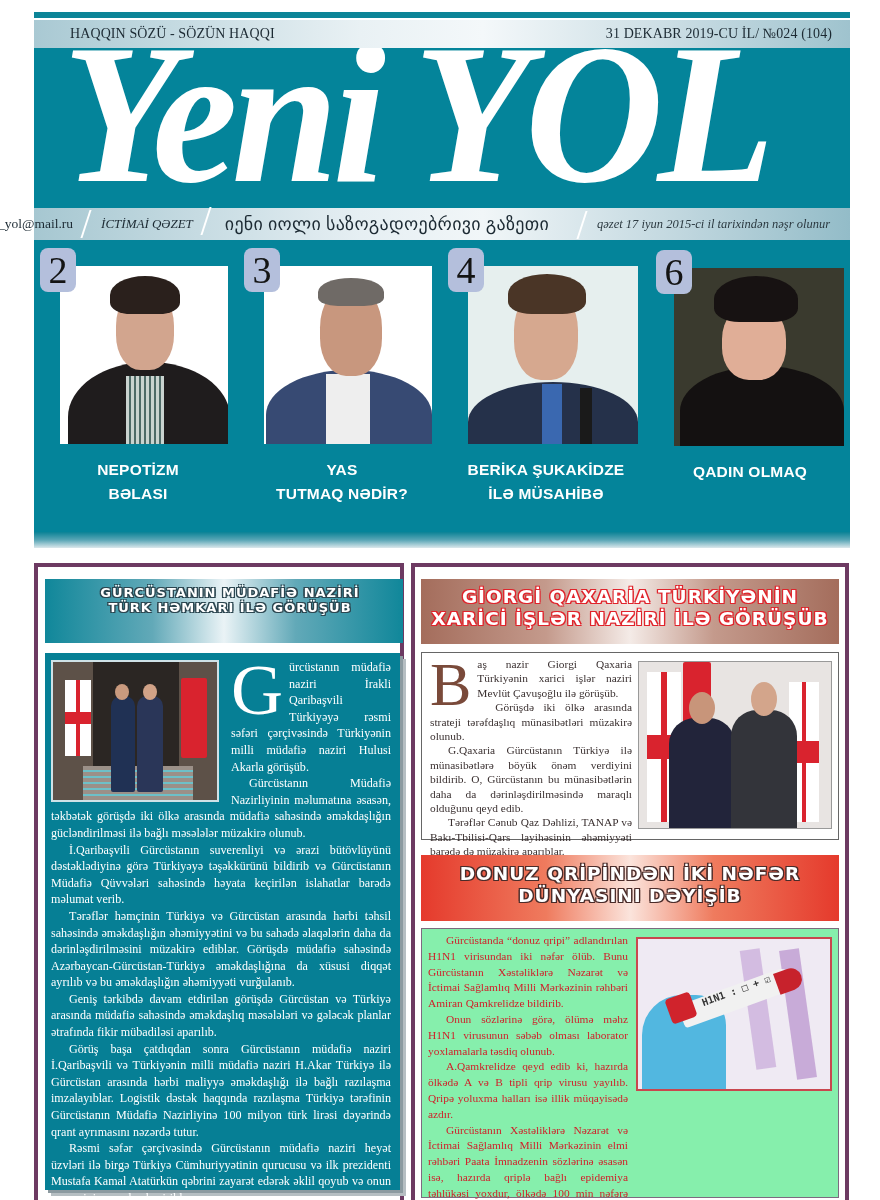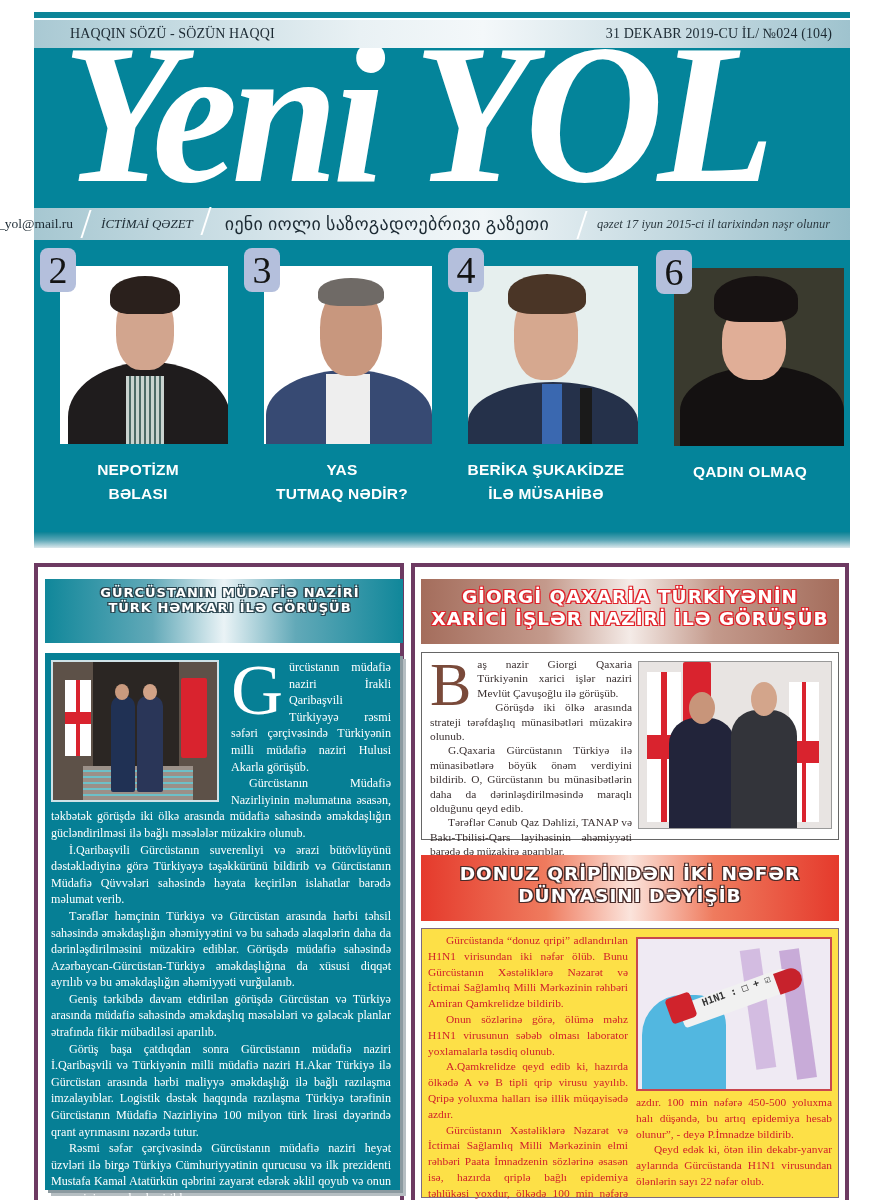--- a/index.html
+++ b/index.html
@@ -66,21 +66,21 @@
   .art1 .photo { float: left; width: 168px; height: 142px; margin: 1px 12px 4px 0; border: 2px solid #cfe2e7; background: #5d5148; position: relative; overflow: hidden; }
   .dropcap { float: left; font-family: "Liberation Serif", serif; font-size: 72px; line-height: 56px; padding: 2px 6px 0 0; margin-top: 1px; }
   .art1 p, .art2 p, .art3 p { text-indent: 18px; }
   .art1 p.first, .art2 p.first { text-indent: 0; }
 
   .art2 { position: absolute; left: 421px; top: 652px; width: 418px; height: 188px; border: 1px solid #666; background: #ffffff; }
   .art2 .body { position: absolute; left: 8px; top: 4px; width: 202px; font-size: 11.4px; line-height: 14.4px; text-align: justify; color: #3a3030; }
   .art2 .dropcap { color: #7a4a3a; font-size: 62px; line-height: 48px; }
   .art2 .photo { position: absolute; left: 216px; top: 8px; width: 194px; height: 168px; background: #e8e4e2; border: 1px solid #999; overflow: hidden; }
 
-  .art3 { position: absolute; left: 421px; top: 928px; width: 418px; height: 270px; border: 1px solid #7d6a80; background: #fde047; padding-left: 48px; }
+  .art3 { position: absolute; left: 421px; top: 928px; width: 418px; height: 270px; border: 1px solid #7d6a80; background: #86efac; padding-left: 48px; }
   .art3 .col1 { position: absolute; left: 6px; top: 4px; width: 200px; font-size: 11.4px; line-height: 15.8px; text-align: justify; color: #d0202a; }
   .art3 .col2 { position: absolute; left: 214px; top: 166px; width: 196px; font-size: 11.4px; line-height: 15.8px; text-align: justify; color: #d0202a; }
   .art3 .col2 p.cont { text-indent: 0; }
   .art3 .photo { position: absolute; left: 214px; top: 8px; width: 196px; height: 154px; border: 2px solid #c9474e; background: #efeaf3; overflow: hidden; }
 
   .flag-ge { position: absolute; background: #ffffff; }
   .flag-ge::before { content: ""; position: absolute; left: 42%; top: 0; width: 16%; height: 100%; background: #d9232e; }
   .flag-ge::after { content: ""; position: absolute; top: 42%; left: 0; height: 16%; width: 100%; background: #d9232e; }
   .flag-tr { position: absolute; background: #d9232e; border-radius: 2px; }
 </style>
@@ -232,17 +232,13 @@
   </div>
   <div class="photo">
     <div style="position:absolute;left:110px;top:10px;width:20px;height:120px;background:#c8a8d8;transform:rotate(-8deg);opacity:.7;"></div>
     <div style="position:absolute;left:150px;top:10px;width:20px;height:130px;background:#b890cc;transform:rotate(-8deg);opacity:.7;"></div>
     <div style="position:absolute;left:4px;top:56px;width:84px;height:100px;background:#52b7e0;border-radius:40px 30px 0 0;"></div>
     <div style="position:absolute;left:40px;top:46px;width:118px;height:24px;background:#f1f1f1;transform:rotate(-20deg);border-radius:4px 12px 12px 4px;"></div>
     <div style="position:absolute;left:30px;top:56px;width:26px;height:26px;background:#d0232c;transform:rotate(-20deg);border-radius:4px;"></div>
     <div style="position:absolute;left:138px;top:30px;width:26px;height:22px;background:#c7222c;transform:rotate(-20deg);border-radius:0 12px 12px 0;"></div>
     <div style="position:absolute;left:62px;top:46px;transform:rotate(-20deg);font-family:'DejaVu Sans Mono',monospace;font-size:10px;font-weight:bold;color:#333;">H1N1 : □ + ☑</div>
   </div>
-  <div class="col2">
-    <p class="cont">azdır. 100 min nəfərə 450-500 yoluxma halı düşəndə, bu artıq epidemiya hesab olunur”, - deyə P.İmnadze bildirib.</p>
-    <p>Qeyd edək ki, ötən ilin dekabr-yanvar aylarında Gürcüstanda H1N1 virusundan ölənlərin sayı 22 nəfər olub.</p>
-  </div>
 </div>
 
 </body></html>

